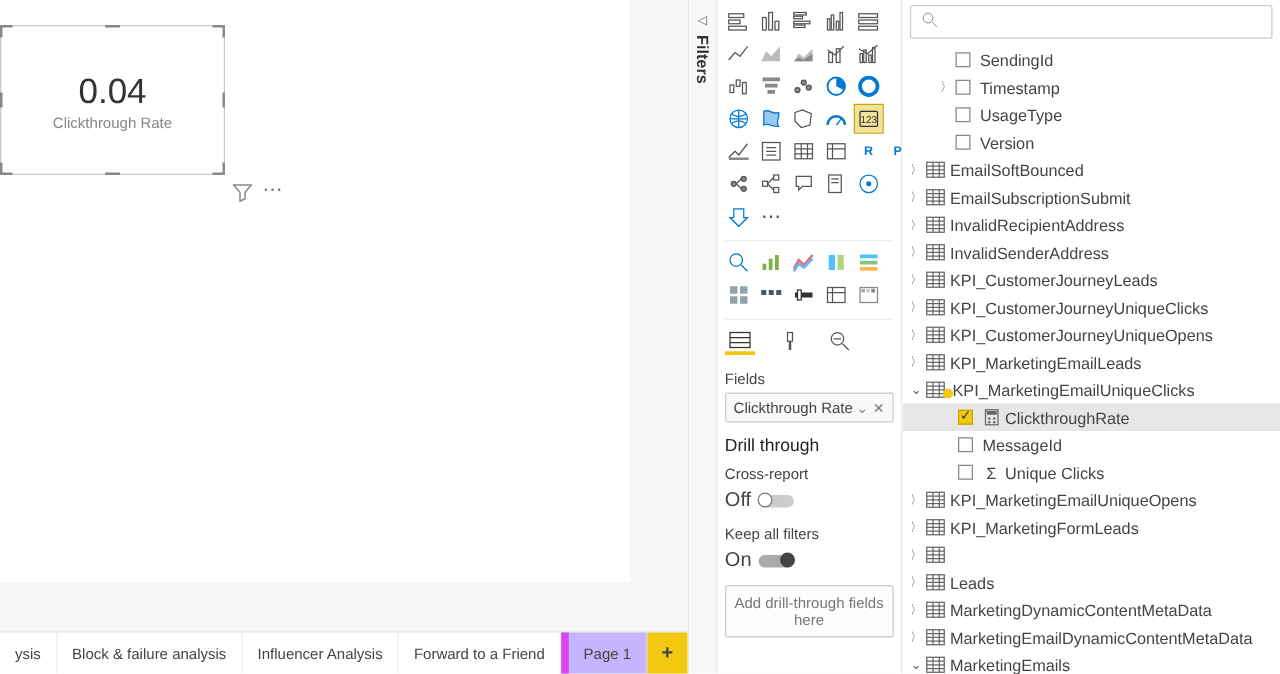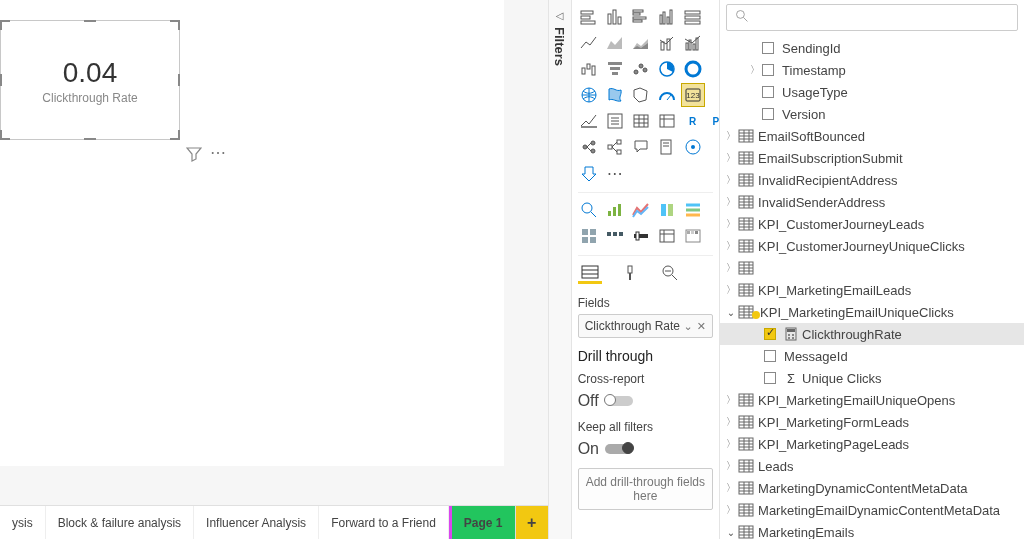--- a/index.html
+++ b/index.html
@@ -96,24 +96,24 @@
     padding:0 12px;
     display:flex;
     align-items:center;
     border-right:1px solid #eee;
     color:#444;
     font-size:12px;
     white-space:nowrap;
     cursor:pointer;
   }
   .page-tab.active {
-    background:#22c55e;
-    font-weight:700;
+    background:#c4b5fd;
+    font-weight:400;
     border-right:1px solid #ddd;
-    border-left:3px solid #d946ef;
+    border-left:6px solid #d946ef;
   }
   .page-tab.add {
     background:#f2c811;
     width:32px;
     justify-content:center;
     font-size:16px;
     font-weight:bold;
     border:none;
   }
   
@@ -810,20 +810,21 @@
         <div class="tree-row ">
           <span class="chev">〉</span>
           <svg class="tbl-icon" viewBox="0 0 16 14">
             <rect x="1" y="1" width="14" height="12" fill="none" stroke="#666"></rect>
             <line x1="1" y1="4" x2="15" y2="4" stroke="#666"></line>
             <line x1="1" y1="7" x2="15" y2="7" stroke="#666"></line>
             <line x1="1" y1="10" x2="15" y2="10" stroke="#666"></line>
             <line x1="6" y1="1" x2="6" y2="13" stroke="#666"></line>
             <line x1="11" y1="1" x2="11" y2="13" stroke="#666"></line>
           </svg>
+          <span>KPI_CustomerJourneyUniqueOpens</span>
         </div>
         <div class="tree-row ">
           <span class="chev">〉</span>
           <svg class="tbl-icon" viewBox="0 0 16 14">
             <rect x="1" y="1" width="14" height="12" fill="none" stroke="#666"></rect>
             <line x1="1" y1="4" x2="15" y2="4" stroke="#666"></line>
             <line x1="1" y1="7" x2="15" y2="7" stroke="#666"></line>
             <line x1="1" y1="10" x2="15" y2="10" stroke="#666"></line>
             <line x1="6" y1="1" x2="6" y2="13" stroke="#666"></line>
             <line x1="11" y1="1" x2="11" y2="13" stroke="#666"></line>
@@ -894,21 +895,20 @@
         <div class="tree-row ">
           <span class="chev">〉</span>
           <svg class="tbl-icon" viewBox="0 0 16 14">
             <rect x="1" y="1" width="14" height="12" fill="none" stroke="#666"></rect>
             <line x1="1" y1="4" x2="15" y2="4" stroke="#666"></line>
             <line x1="1" y1="7" x2="15" y2="7" stroke="#666"></line>
             <line x1="1" y1="10" x2="15" y2="10" stroke="#666"></line>
             <line x1="6" y1="1" x2="6" y2="13" stroke="#666"></line>
             <line x1="11" y1="1" x2="11" y2="13" stroke="#666"></line>
           </svg>
-          <span>KPI_MarketingPageLeads</span>
         </div>
         <div class="tree-row ">
           <span class="chev">〉</span>
           <svg class="tbl-icon" viewBox="0 0 16 14">
             <rect x="1" y="1" width="14" height="12" fill="none" stroke="#666"></rect>
             <line x1="1" y1="4" x2="15" y2="4" stroke="#666"></line>
             <line x1="1" y1="7" x2="15" y2="7" stroke="#666"></line>
             <line x1="1" y1="10" x2="15" y2="10" stroke="#666"></line>
             <line x1="6" y1="1" x2="6" y2="13" stroke="#666"></line>
             <line x1="11" y1="1" x2="11" y2="13" stroke="#666"></line>

